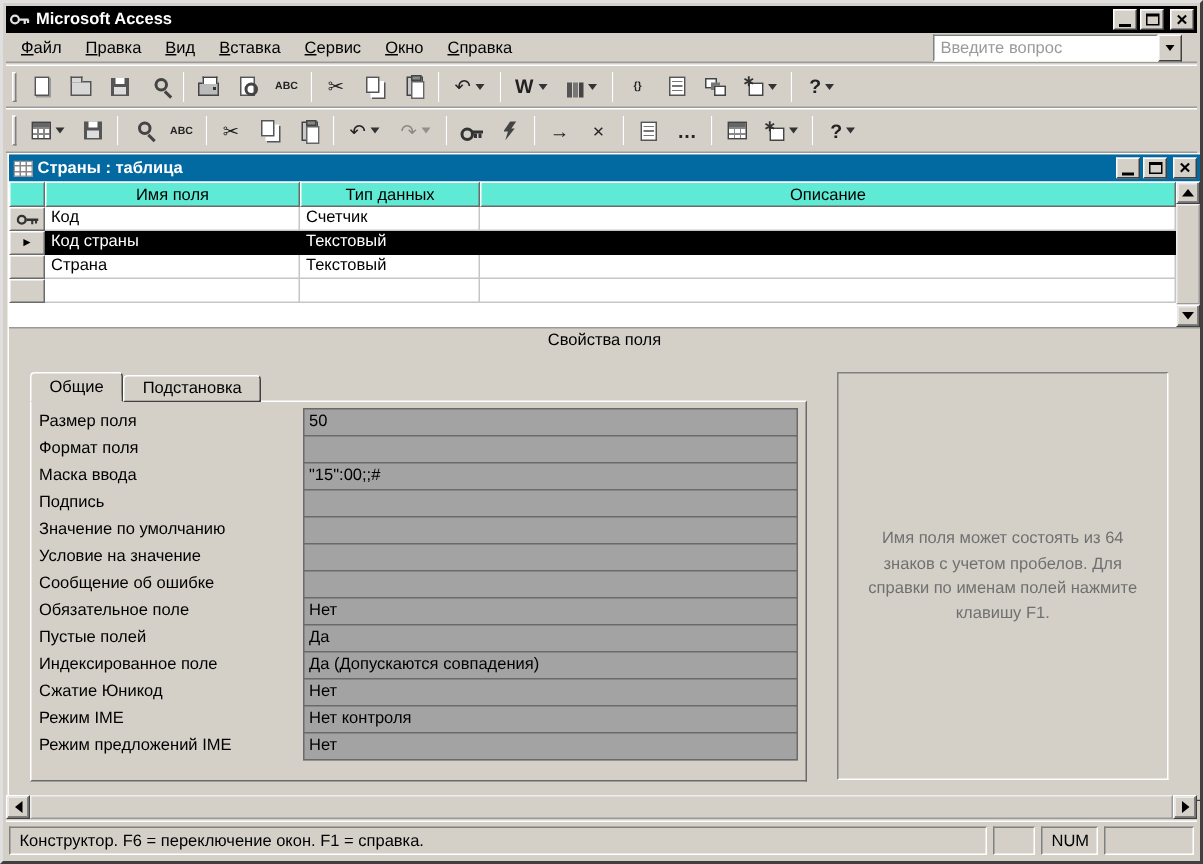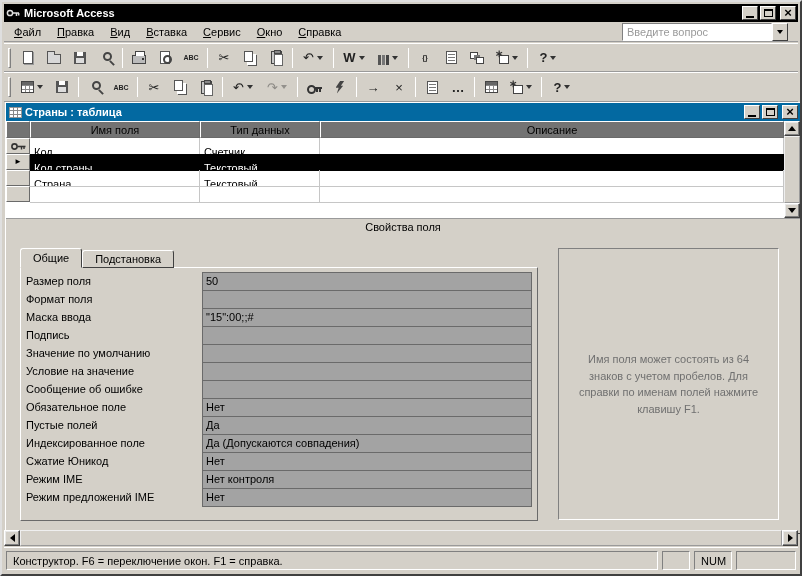--- a/index.html
+++ b/index.html
@@ -143,35 +143,35 @@
     flex: none; height: 18px; background: #0369a1; color: #fff;
     display: flex; align-items: center; padding: 0 2px;
   }
   .cicon { display: flex; align-items: center; margin: 0 3px 0 1px; }
   .ctitle-text { font-weight: bold; white-space: nowrap; }
   
   .gridwrap { flex: none; height: 97px; position: relative; background: #fff; overflow: hidden; }
   .grid-inner { margin-right: 16px; }
   .ghead { display: flex; height: 17px; }
   .ghcell {
-    background: #737373; border: 1px solid; border-color: #fff #6a6a6a #6a6a6a #fff;
+    background: #5eead4; border: 1px solid; border-color: #fff #6a6a6a #6a6a6a #fff;
     display: flex; align-items: center; justify-content: center; overflow: hidden; white-space: nowrap;
   }
   .gsel { width: 24px; flex: none; }
   .rowsel {
     background: #d4d0c8; border: 1px solid; border-color: #fff #6a6a6a #6a6a6a #fff;
     display: flex; align-items: center; justify-content: center;
   }
   .name { width: 170px; flex: none; }
   .type { width: 120px; flex: none; }
   .desc { flex: 1; }
   .grow { display: flex; height: 16px; background: #fff; }
   .gcell {
     border-right: 1px solid #c6c6c6; border-bottom: 1px solid #c6c6c6;
-    padding: 8px 4px; line-height: 13px; overflow: hidden; white-space: nowrap;
+    padding: 1px 4px; line-height: 13px; overflow: hidden; white-space: nowrap;
   }
   .grow.selected .gcell { background: #000; color: #fff; border-color: #000; }
   .cur { font-size: 8px; line-height: 8px; }
   .vscroll {
     position: absolute; right: 0; top: 0; width: 16px; height: 100%;
     display: flex; flex-direction: column; background: #d4d0c8;
   }
   .sbtn {
     flex: none; width: 16px; height: 15px; background: #d4d0c8;
     border: 1px solid; border-color: #fff #404040 #404040 #fff;

